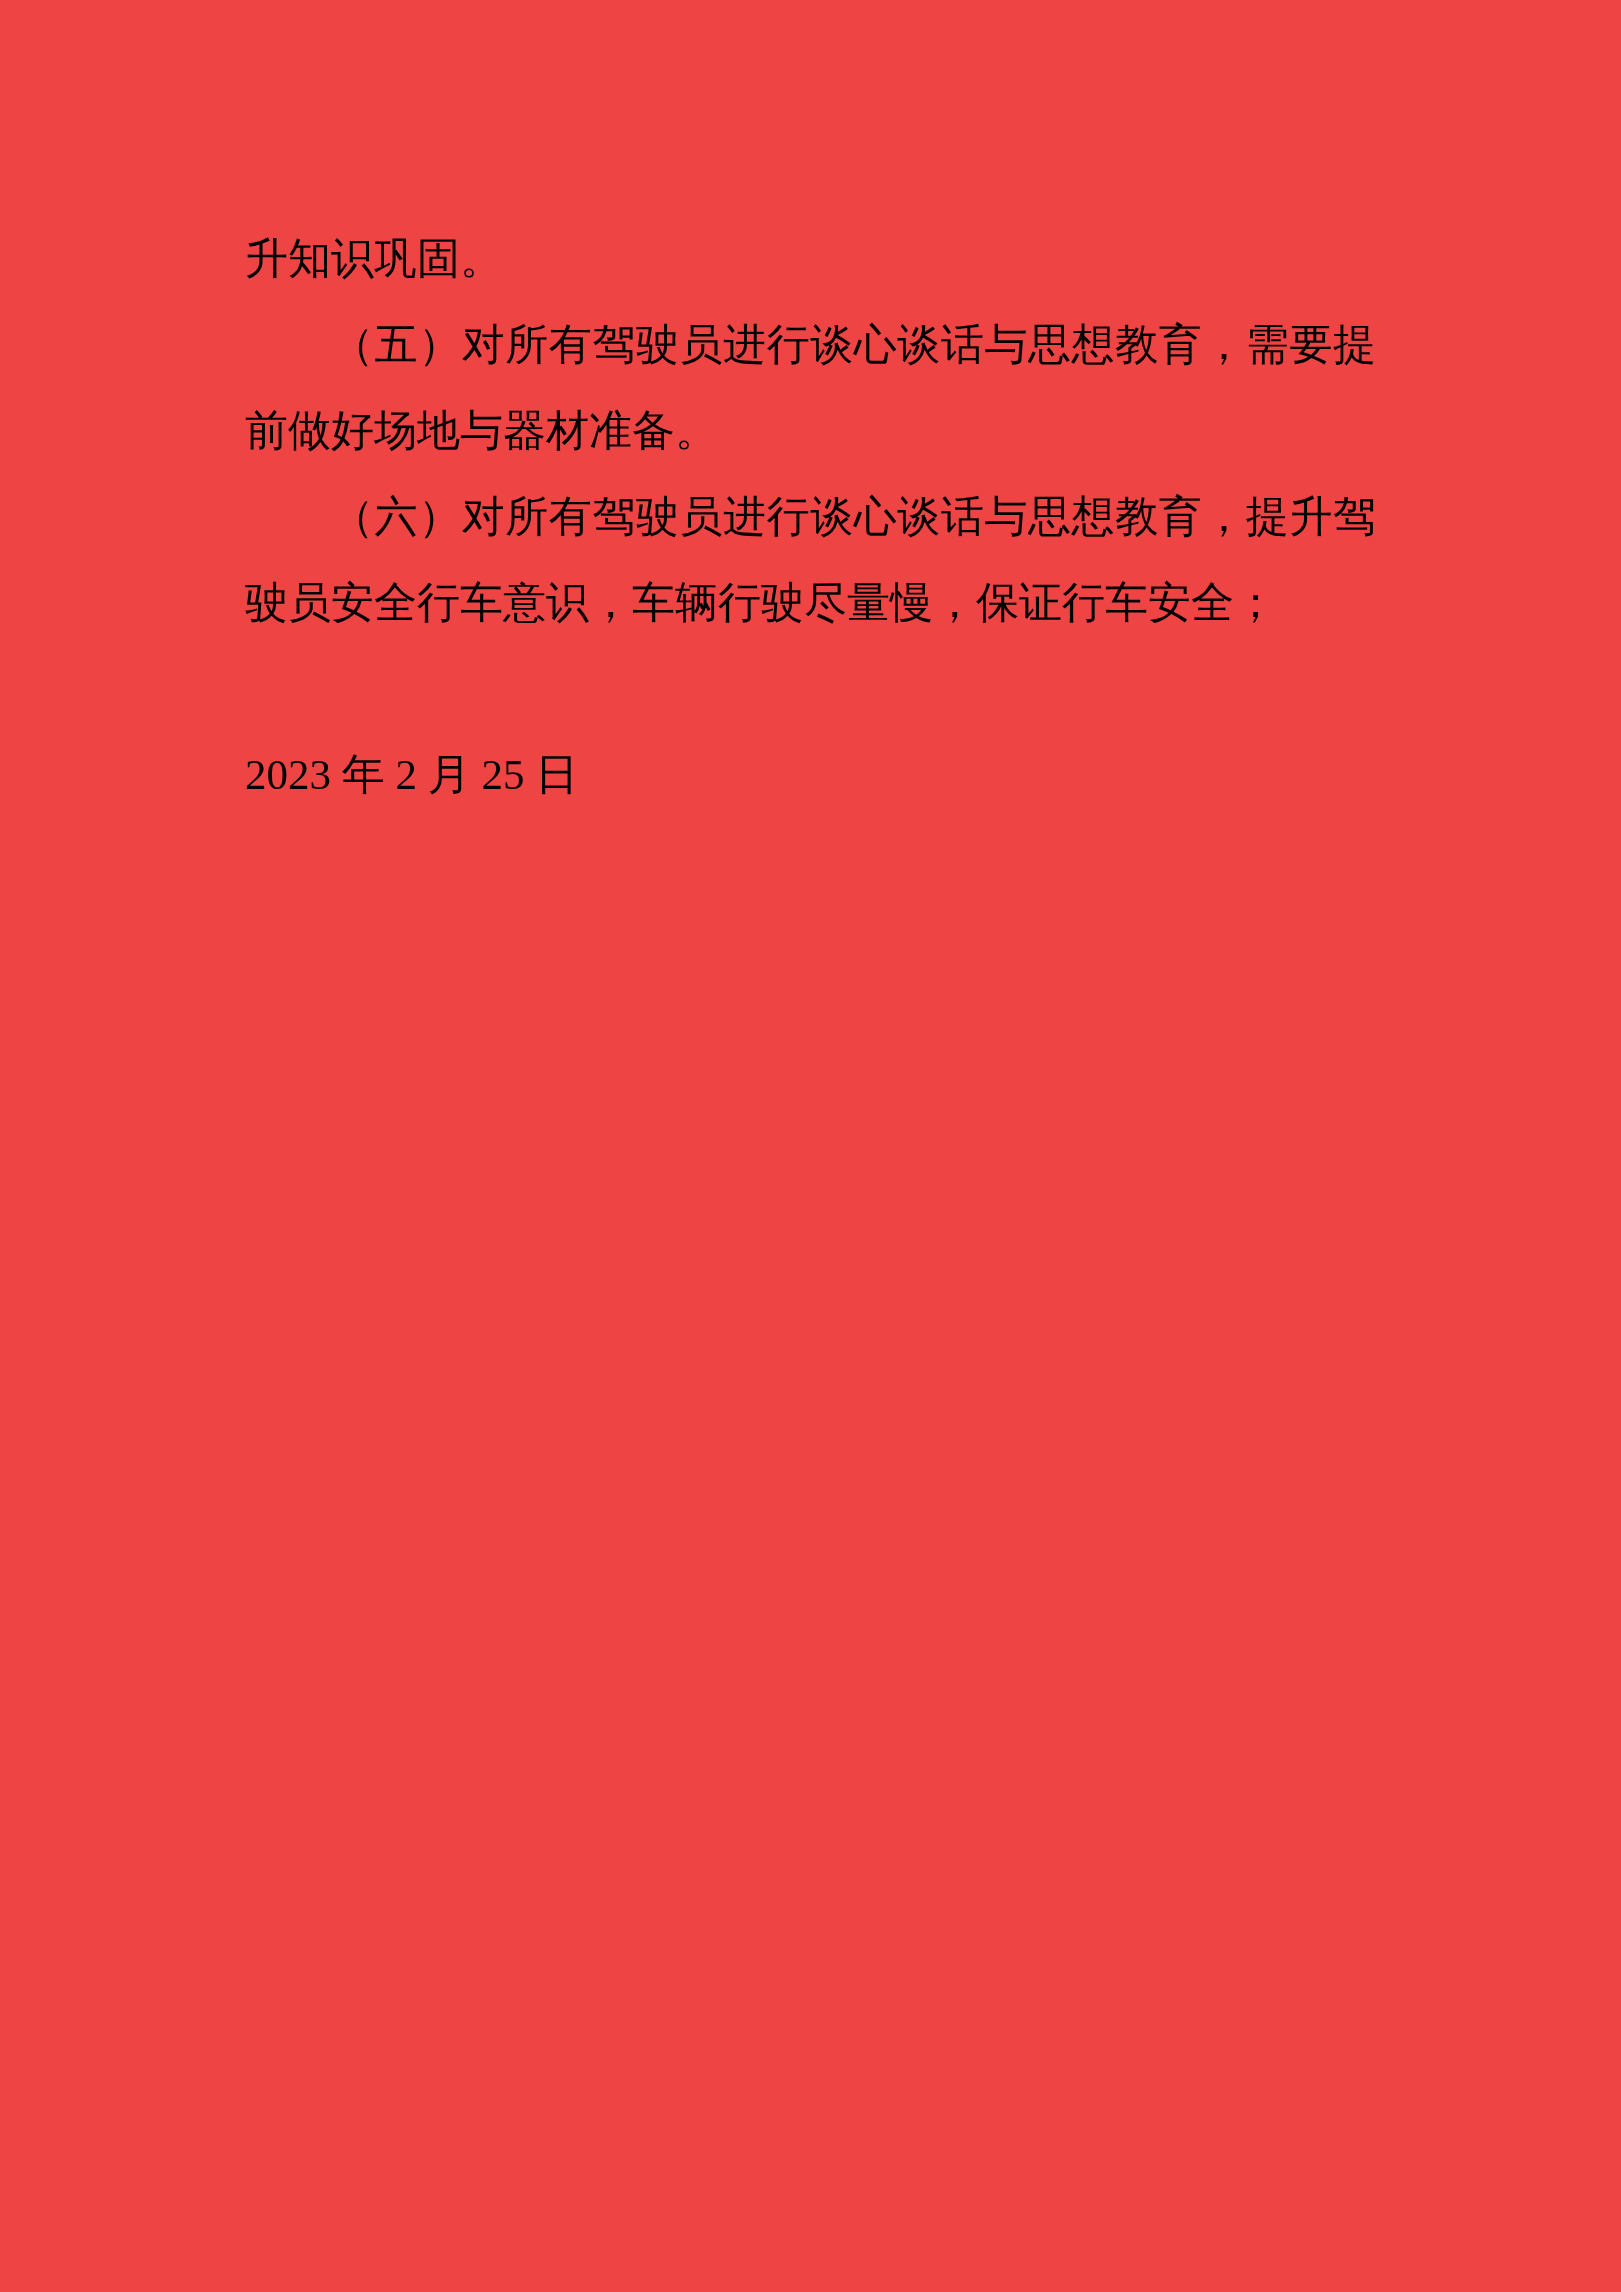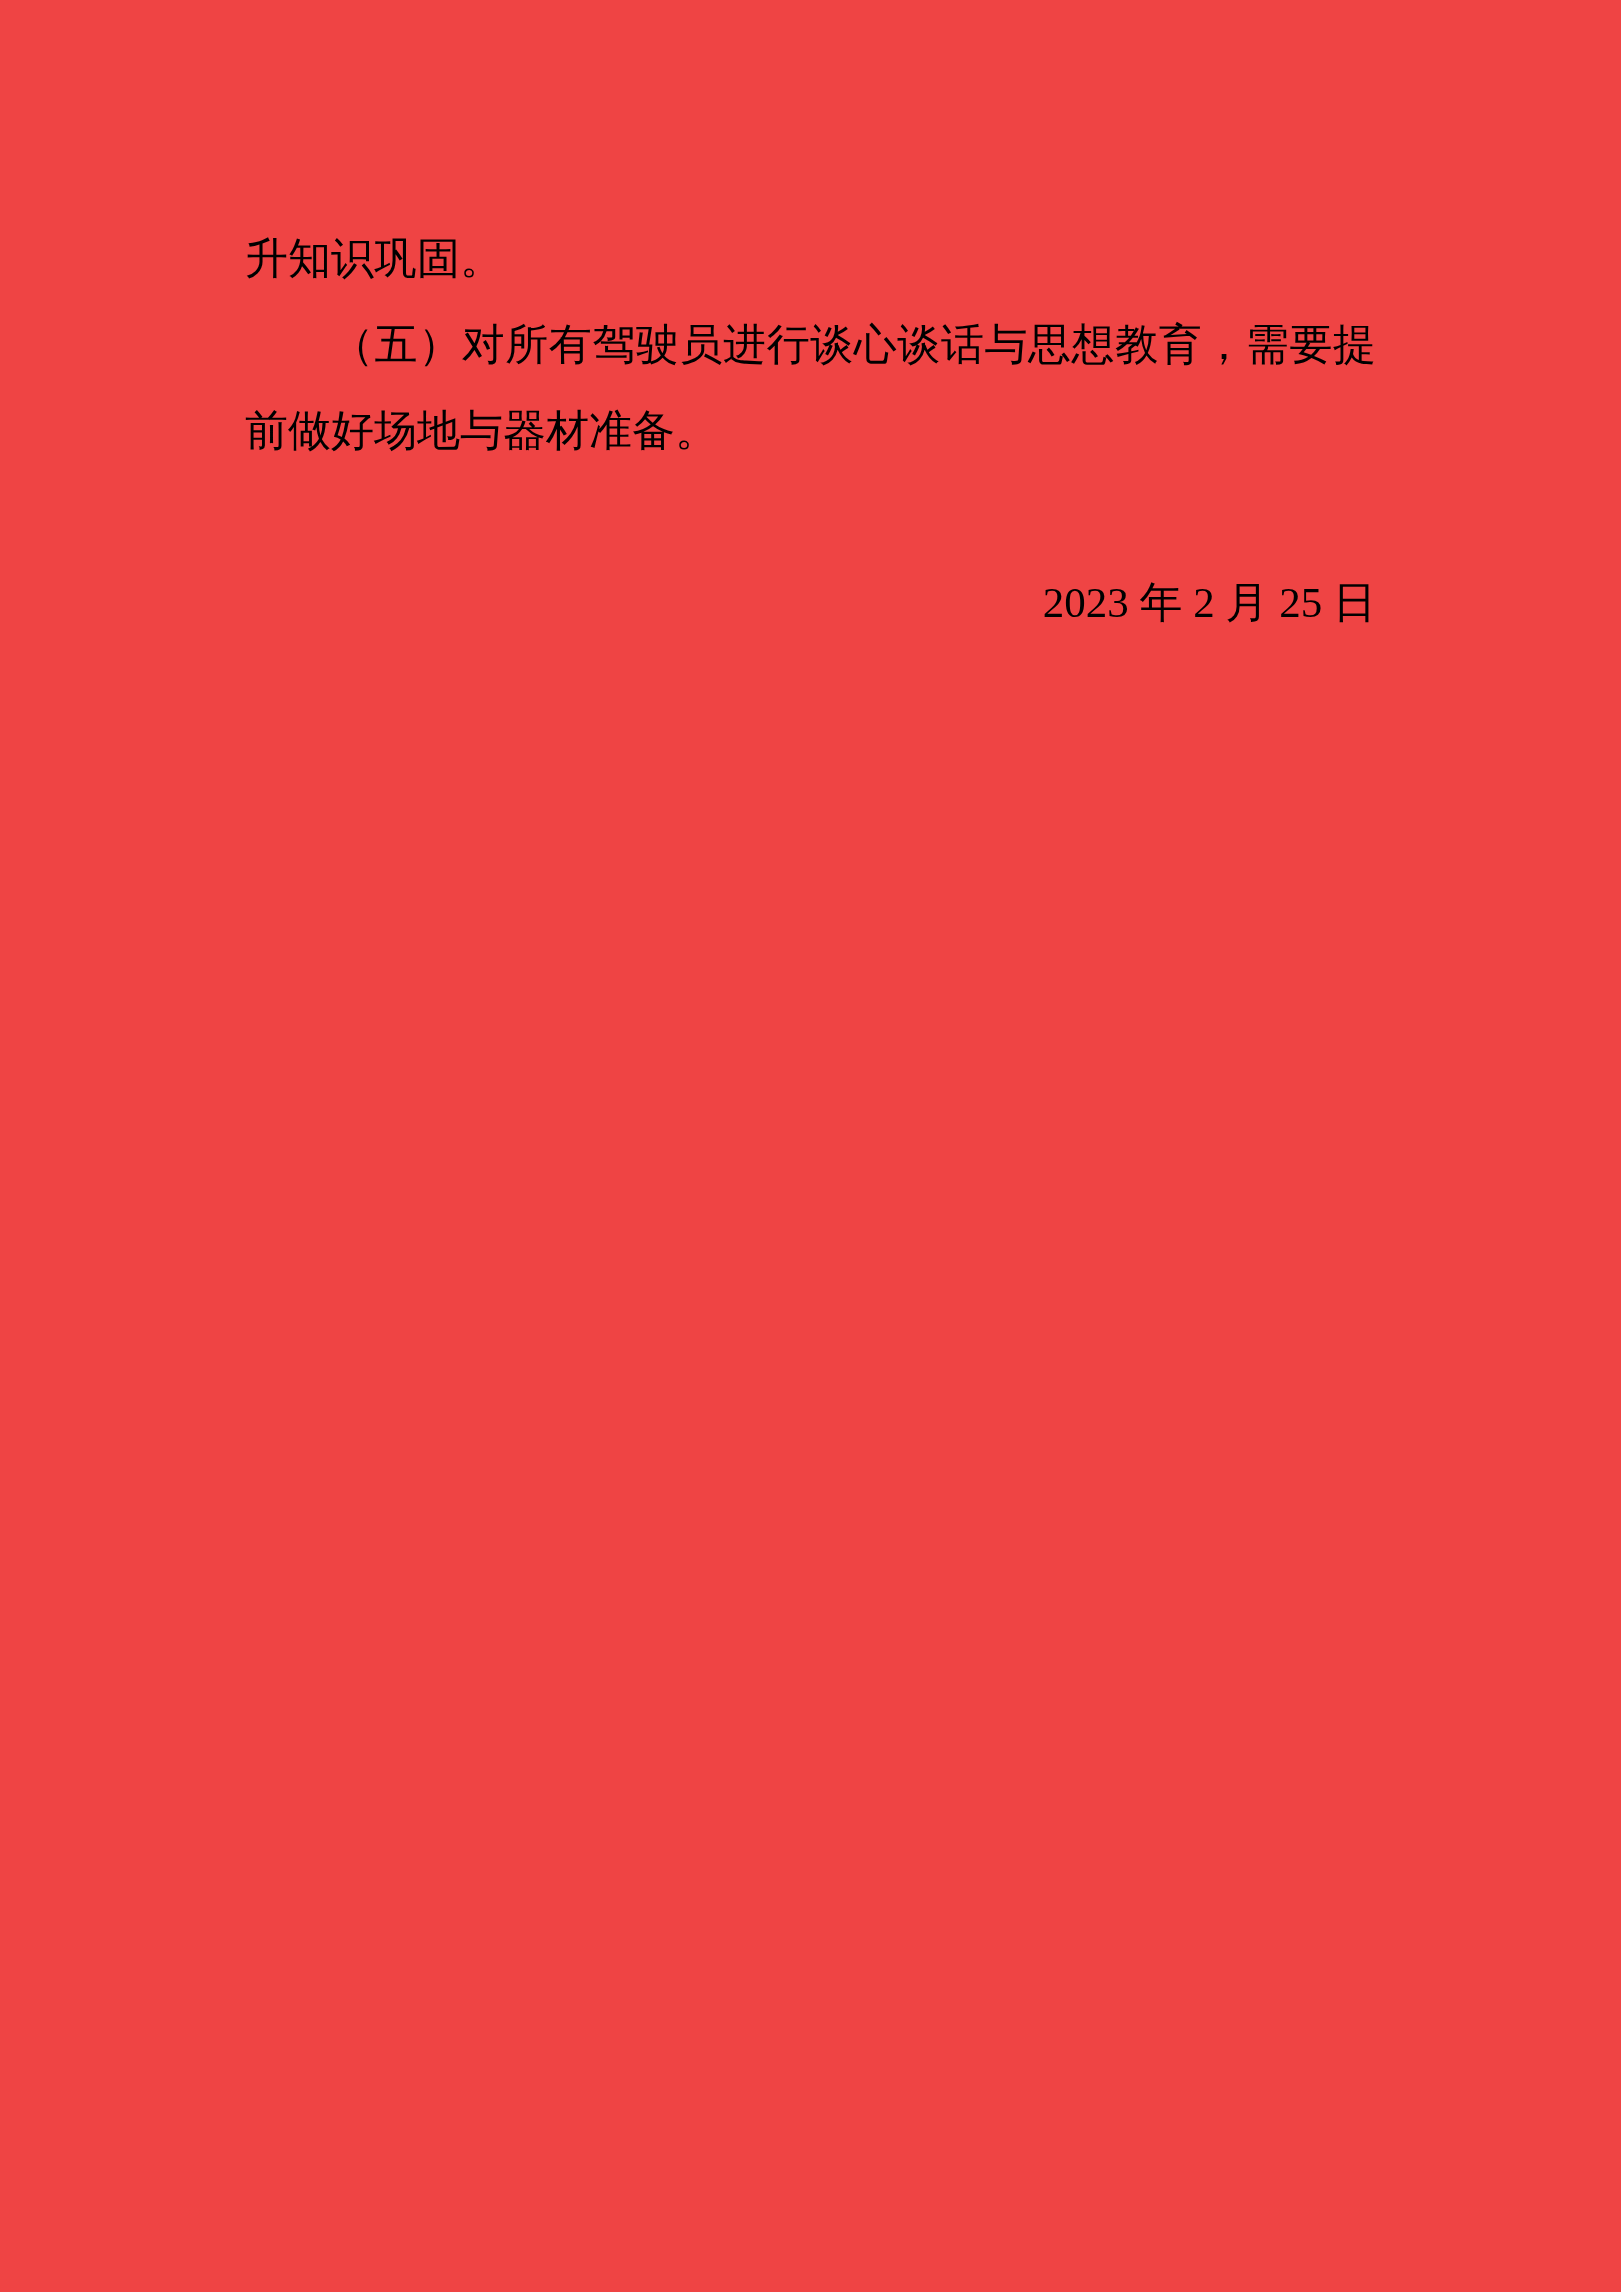--- a/index.html
+++ b/index.html
@@ -37,27 +37,28 @@
     padding: 0;
     text-align: justify;
     text-justify: inter-character;
   }
   .para.indent {
     text-indent: 2em;
   }
   .date-line {
     margin: 86px 0 0 0;
     padding: 0;
-    text-align: right;
+    text-align: left;
     white-space: nowrap;
   }
 </style>
 </head>
 <body>
 
 <div class="page">
   <div class="text-block">
     <p class="para">升知识巩固。</p>
     <p class="para indent">（五）对所有驾驶员进行谈心谈话与思想教育，需要提前做好场地与器材准备。</p>
+    <p class="para indent">（六）对所有驾驶员进行谈心谈话与思想教育，提升驾驶员安全行车意识，车辆行驶尽量慢，保证行车安全；</p>
     <p class="date-line">2023 年 2 月 25 日</p>
   </div>
 </div>
 
 
 </body></html>

